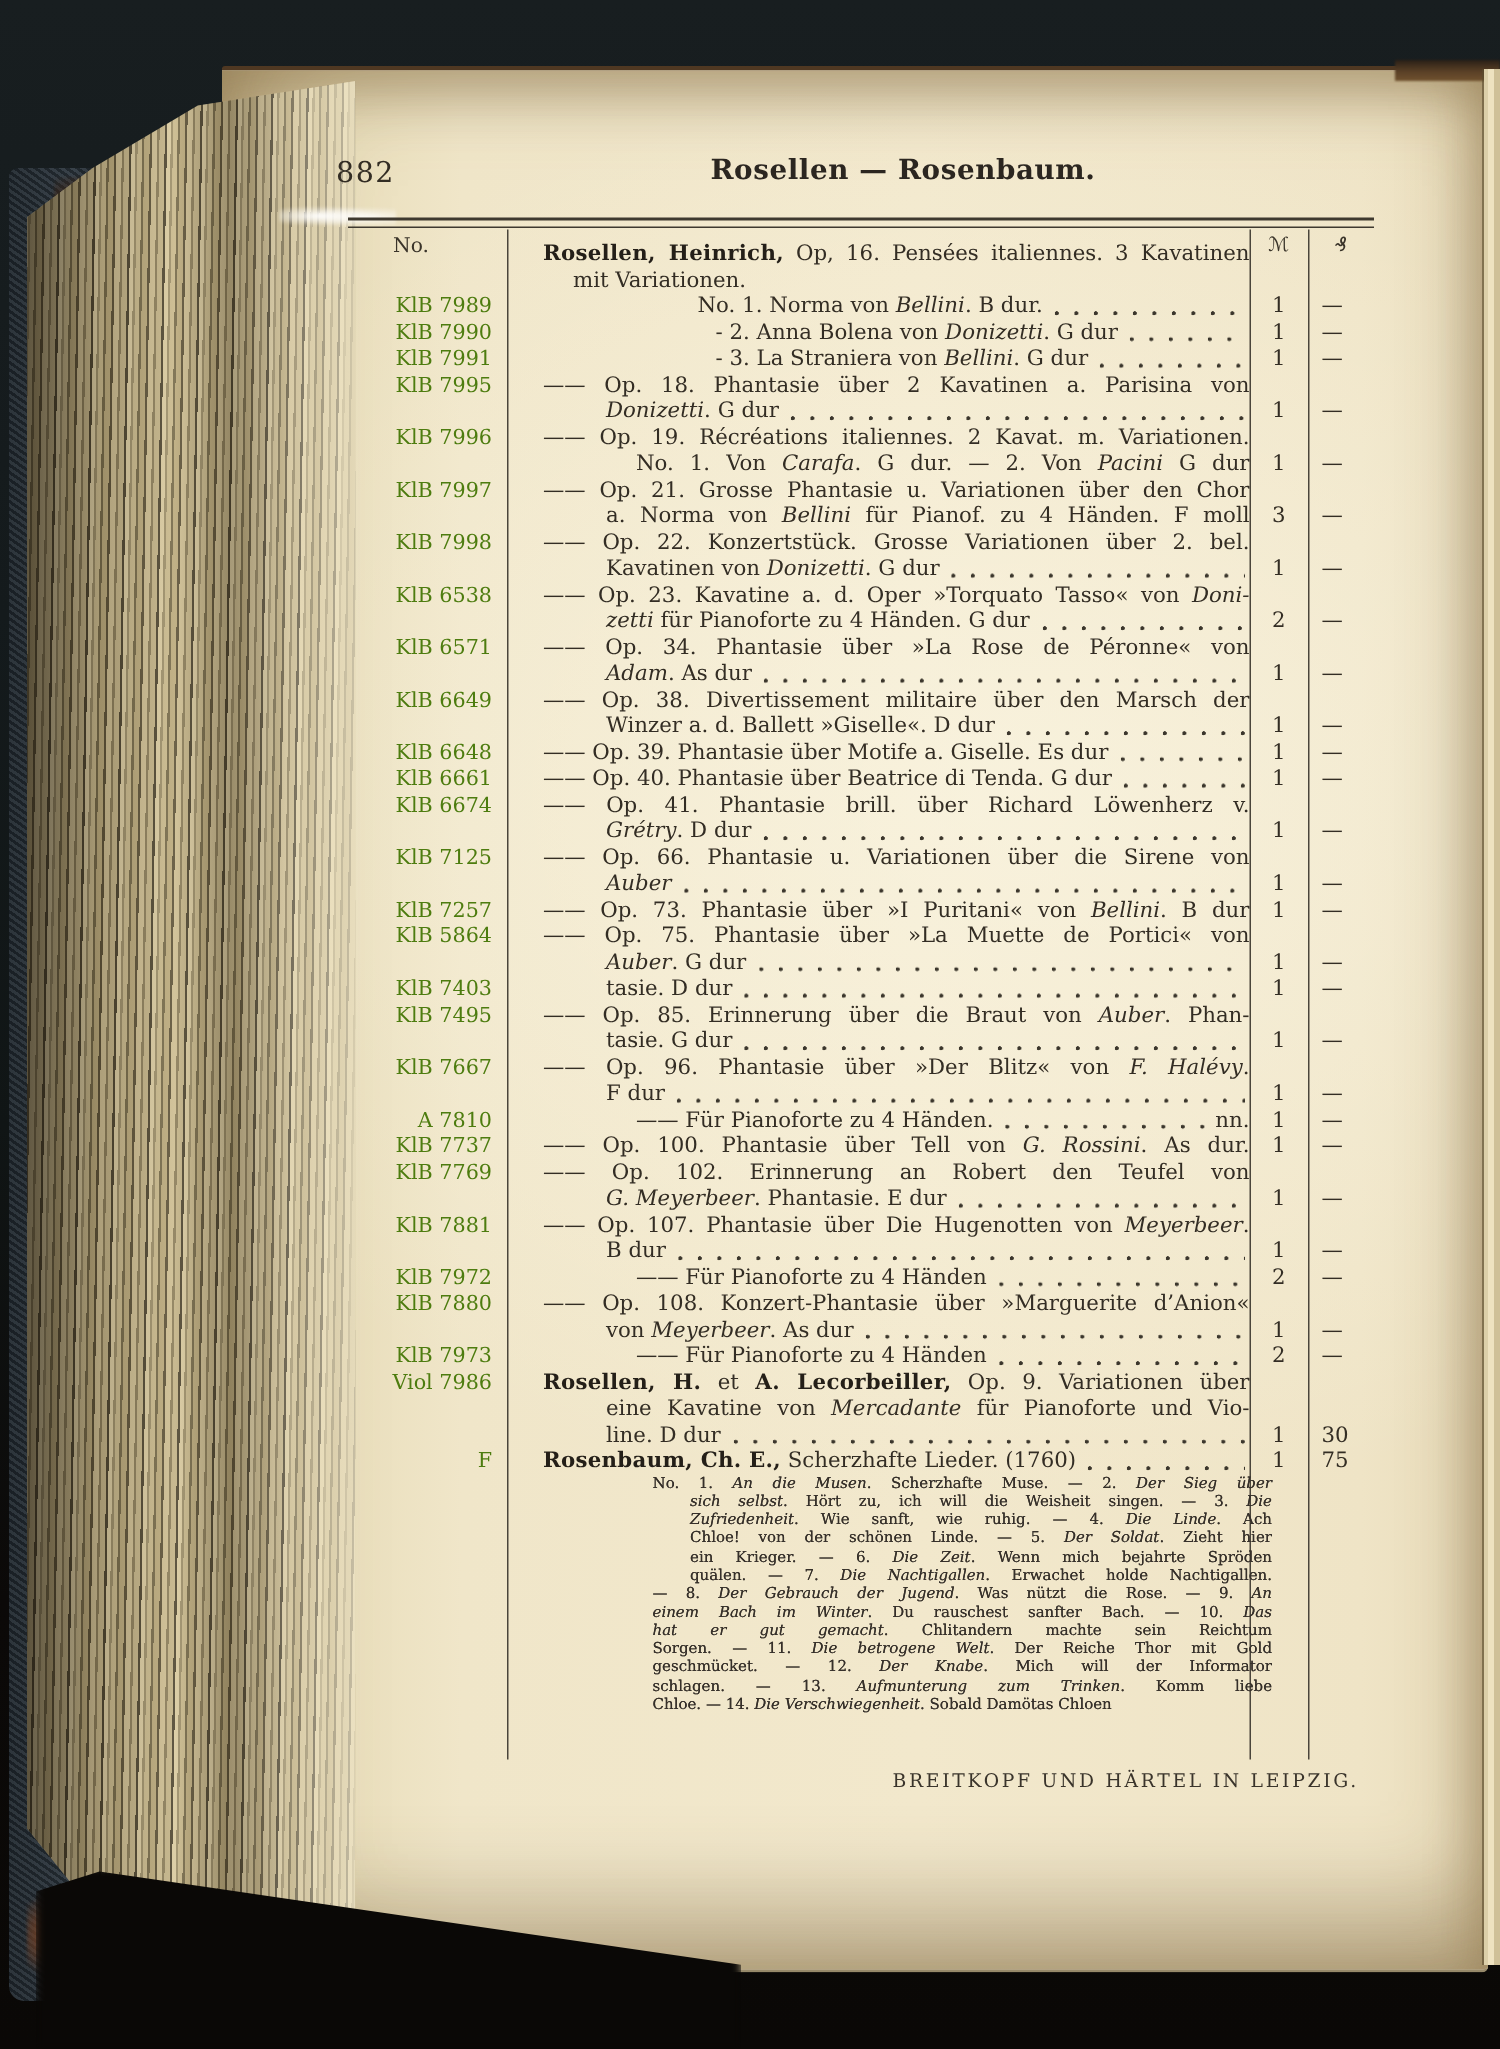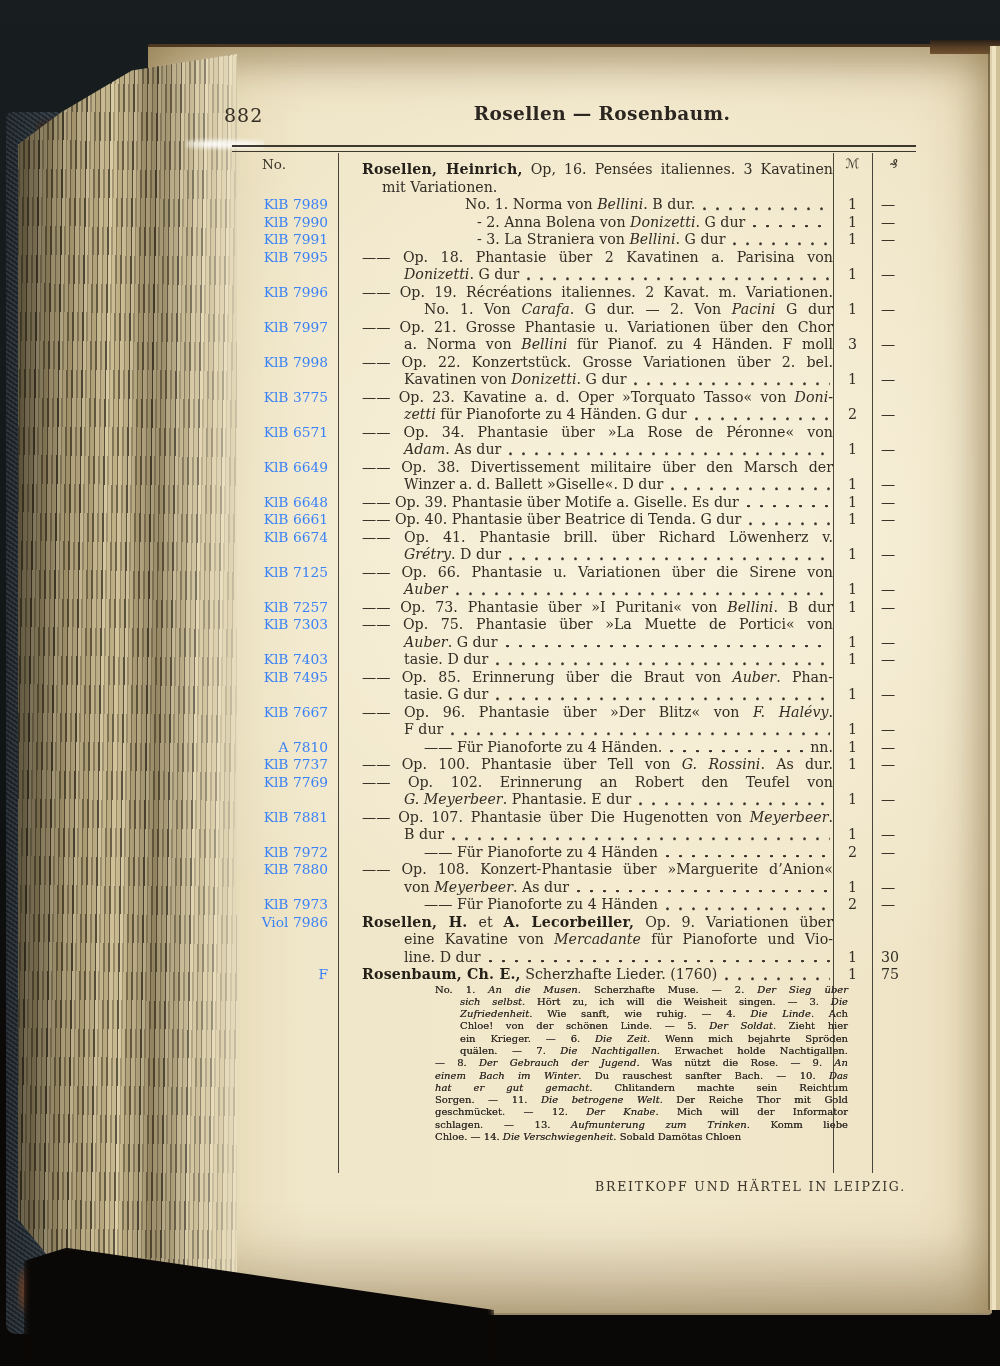--- a/index.html
+++ b/index.html
@@ -88,21 +88,21 @@
   .vr{position:absolute;top:0;height:100%;width:1.3px;background:#4a453b;}
   .vr1{left:106px}.vr2{left:601px}.vr3{left:640px}
   .thead{position:absolute;left:0;top:3px;width:100%;font-size:13.5px;color:#3a342a;}
   .th-no{position:absolute;left:30px;top:0;}
   .script{font-family:"DejaVu Sans","DejaVu Serif",serif;font-style:italic;font-size:13px;}
   .th-m{position:absolute;left:601px;width:39px;text-align:center;top:0;}
   .th-pf{position:absolute;left:640px;width:44px;text-align:center;top:0;}
   #rows{position:absolute;left:0;top:8px;width:100%;}
   .row{display:flex;align-items:stretch;}
   .cno{width:106px;padding-right:10px;box-sizing:border-box;text-align:right;
-       font-size:13.8px;line-height:17.5px;align-self:flex-start;white-space:nowrap;color:#3b82f6;}
+       font-size:13.8px;line-height:17.5px;align-self:flex-start;white-space:nowrap;color:#4d7c0f;}
   .ctext{width:495px;padding-left:24px;box-sizing:border-box;font-size:14.2px;line-height:17.5px;}
   .cm{width:39px;display:flex;align-items:flex-end;justify-content:center;
       font-size:14.2px;line-height:17.5px;}
   .cpf{width:44px;display:flex;align-items:flex-end;justify-content:flex-start;
       padding-left:9px;box-sizing:border-box;font-size:14.2px;line-height:17.5px;}
   .tline{line-height:17.5px;}
   .tline.just{text-align:justify;text-align-last:justify;}
   .tline.lead{display:flex;align-items:baseline;}
   .ltext{white-space:nowrap;}
   .dots{flex:1 1 auto;align-self:stretch;margin:0 3px 0 7px;
@@ -224,21 +224,21 @@
             <div class="tline just" style="margin-left: 0px;"><span>—— Op. 22.  Konzertstück.  Grosse Variationen über 2. bel.</span></div>
             <div class="tline lead" style="margin-left: 42px;">
               <div class="ltext" style="display: inline;"><span>Kavatinen von </span><span class="i">Donizetti</span><span>.  G dur</span></div>
               <div class="dots"></div>
             </div>
           </div>
           <div class="cm">1</div>
           <div class="cpf">—</div>
         </div>
         <div class="row">
-          <div class="cno">KlB 3775</div>
+          <div class="cno">KlB 6538</div>
           <div class="ctext">
             <div class="tline just" style="margin-left: 0px;"><span>—— Op. 23.  Kavatine a. d. Oper »Torquato Tasso« von </span><span class="i">Doni-</span></div>
             <div class="tline lead" style="margin-left: 42px;">
               <div class="ltext" style="display: inline;"><span class="i">zetti</span><span> für Pianoforte zu 4 Händen.  G dur</span></div>
               <div class="dots"></div>
             </div>
           </div>
           <div class="cm">2</div>
           <div class="cpf">—</div>
         </div>
@@ -314,21 +314,21 @@
         </div>
         <div class="row">
           <div class="cno">KlB 7257</div>
           <div class="ctext">
             <div class="tline just" style="margin-left: 0px;"><span>—— Op. 73.  Phantasie über »I Puritani« von </span><span class="i">Bellini</span><span>. B dur</span></div>
           </div>
           <div class="cm">1</div>
           <div class="cpf">—</div>
         </div>
         <div class="row">
-          <div class="cno">KlB 7303</div>
+          <div class="cno">KlB 5864</div>
           <div class="ctext">
             <div class="tline just" style="margin-left: 0px;"><span>—— Op. 75.   Phantasie  über  »La  Muette  de  Portici«  von</span></div>
             <div class="tline lead" style="margin-left: 42px;">
               <div class="ltext" style="display: inline;"><span class="i">Auber</span><span>.  G dur</span></div>
               <div class="dots"></div>
             </div>
           </div>
           <div class="cm">1</div>
           <div class="cpf">—</div>
         </div>

